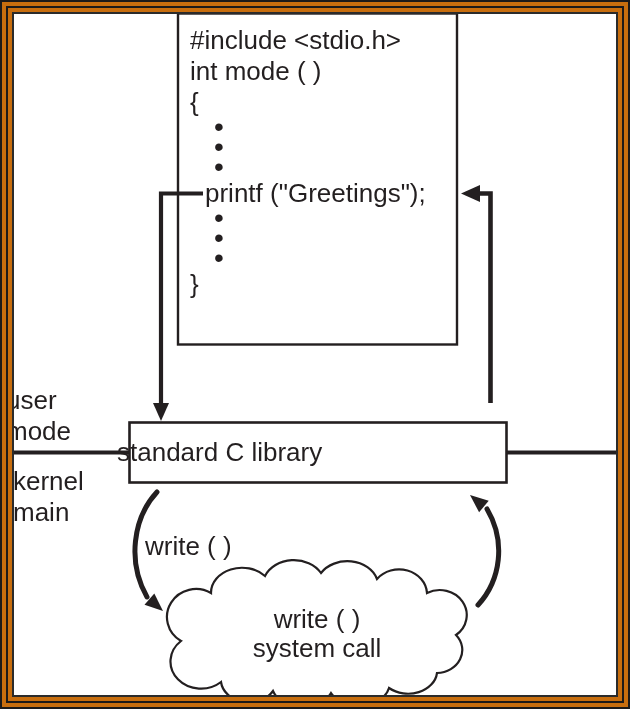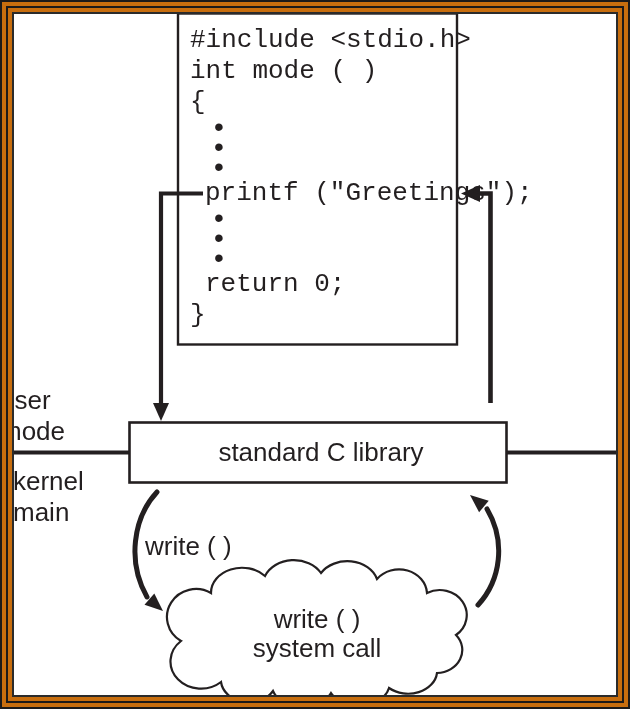--- a/index.html
+++ b/index.html
@@ -25,28 +25,28 @@
   #shapes{
     position:absolute;left:0;top:0;z-index:1;
     clip-path:inset(13px 13px 14px 13px);
   }
   
   .txt{position:absolute;z-index:3;font-size:26px;white-space:pre-line;}
   #code{
     left:190px;top:25px;width:262px;
     display:flex;flex-direction:column;align-items:flex-start;
   }
-  .cl{height:31px;line-height:31px;white-space:pre;font-family:Liberation Mono, monospace;}
+  .cl{height:31px;line-height:31px;white-space:pre;}
   .ind{padding-left:15px;}
   .cd{height:20px;line-height:18px;padding-left:24px;font-size:28px;}
   #library-label{
-    left:132px;top:422px;width:378px;height:61px;
-    line-height:61px;text-align:center;
+    left:117px;top:422px;width:378px;height:61px;
+    line-height:61px;
   }
-  #user-mode-label{left:0;top:385px;line-height:31px;}
+  #user-mode-label{left:6px;top:385px;line-height:31px;}
   #kernel-mode-label{left:13px;top:466px;line-height:31px;}
   #write-label{left:145px;top:531px;height:31px;line-height:31px;}
   #cloud-label{left:197px;top:605px;width:240px;text-align:center;line-height:29px;}
 </style>
 </head>
 <body>
 
 <svg id="shapes" width="630" height="709" viewBox="0 0 630 709">
 
   <g>
@@ -97,21 +97,20 @@
   <div class="cl">#include &lt;stdio.h&gt;</div>
   <div class="cl">int mode ( )</div>
   <div class="cl">{</div>
   <div class="cd">•</div>
   <div class="cd">•</div>
   <div class="cd">•</div>
   <div class="cl ind">printf ("Greetings");</div>
   <div class="cd">•</div>
   <div class="cd">•</div>
   <div class="cd">•</div>
-  <div class="cl ind">return 0;</div>
   <div class="cl">}</div>
 </div>
 
 <div id="user-mode-label" class="txt">user
 mode</div>
 <div id="kernel-mode-label" class="txt">kernel
 main</div>
 
 <div id="library-label" class="txt">standard C library</div>
 

